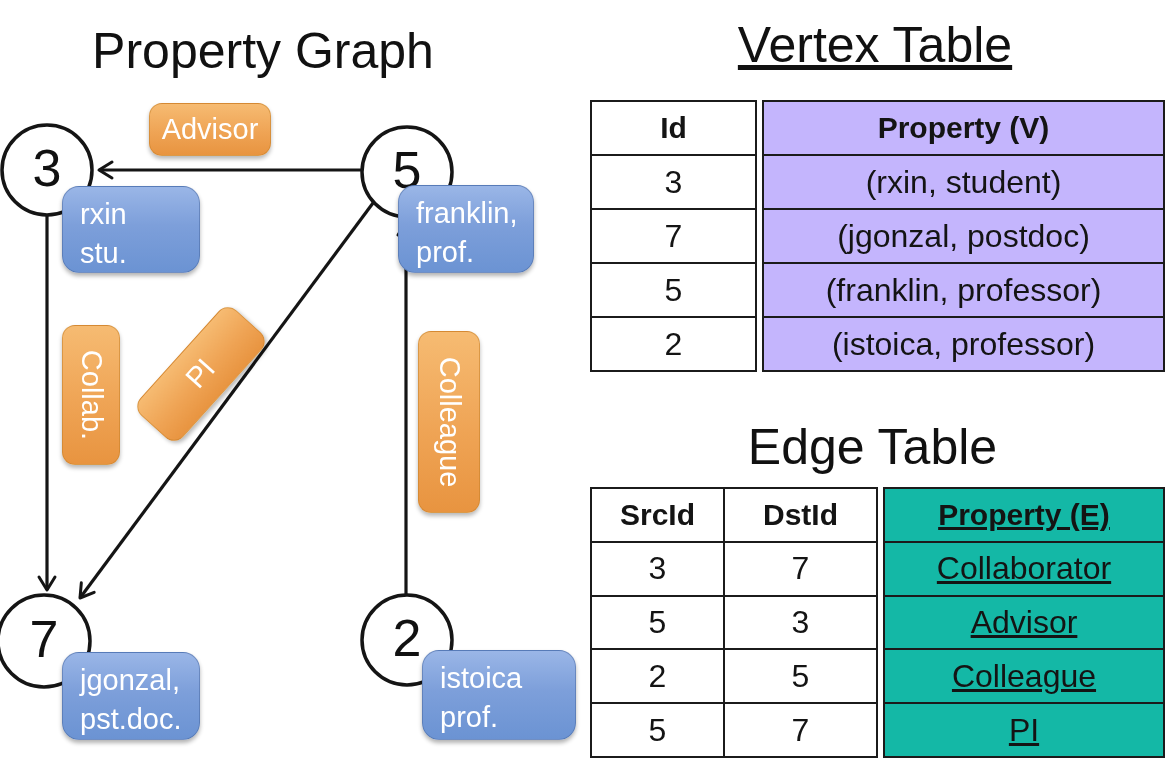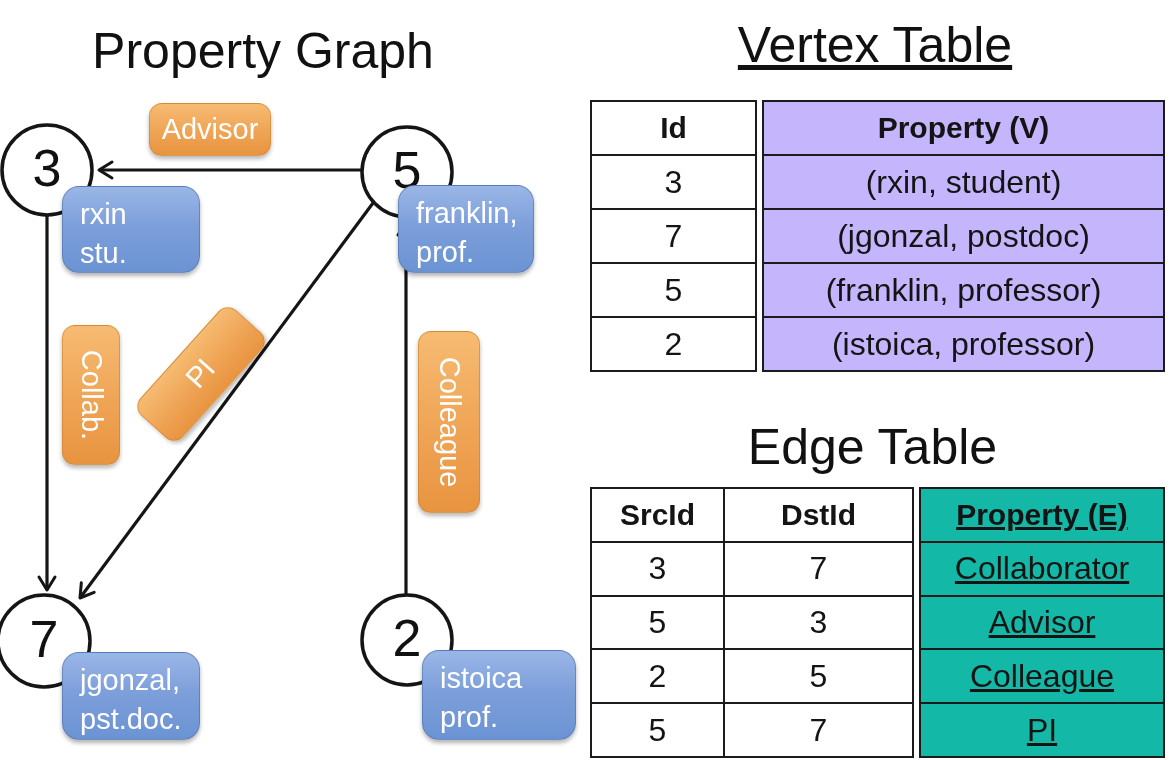--- a/index.html
+++ b/index.html
@@ -75,21 +75,21 @@
   .cell{
     flex:1;display:flex;align-items:center;justify-content:center;
     font-size:32px;color:#141414;white-space:nowrap;
   }
   .cell.hdr{font-weight:bold;font-size:30px;}
   .col .cell + .cell{border-top:2.5px solid #1b1b1b;}
   .blue-bg .cell{background:#c4b5fd;}
   .orange-bg .cell{background:#14b8a6;text-decoration:underline;}
 
   
-  #edge-ids{width:324px;flex-direction:row;}
+  #edge-ids{width:288px;flex-direction:row;}
   #edge-ids .subcol{display:flex;flex-direction:column;flex:1;}
   #edge-ids .subcol.src{width:131px;flex:0 0 131px;border-right:2.5px solid #1b1b1b;}
   #vertex-ids{width:167px;flex:0 0 167px;}
 </style>
 </head>
 <body>
 
 <div class="panel" id="graph-panel">
 
   <div class="big-title" id="graph-title">Property Graph</div>

